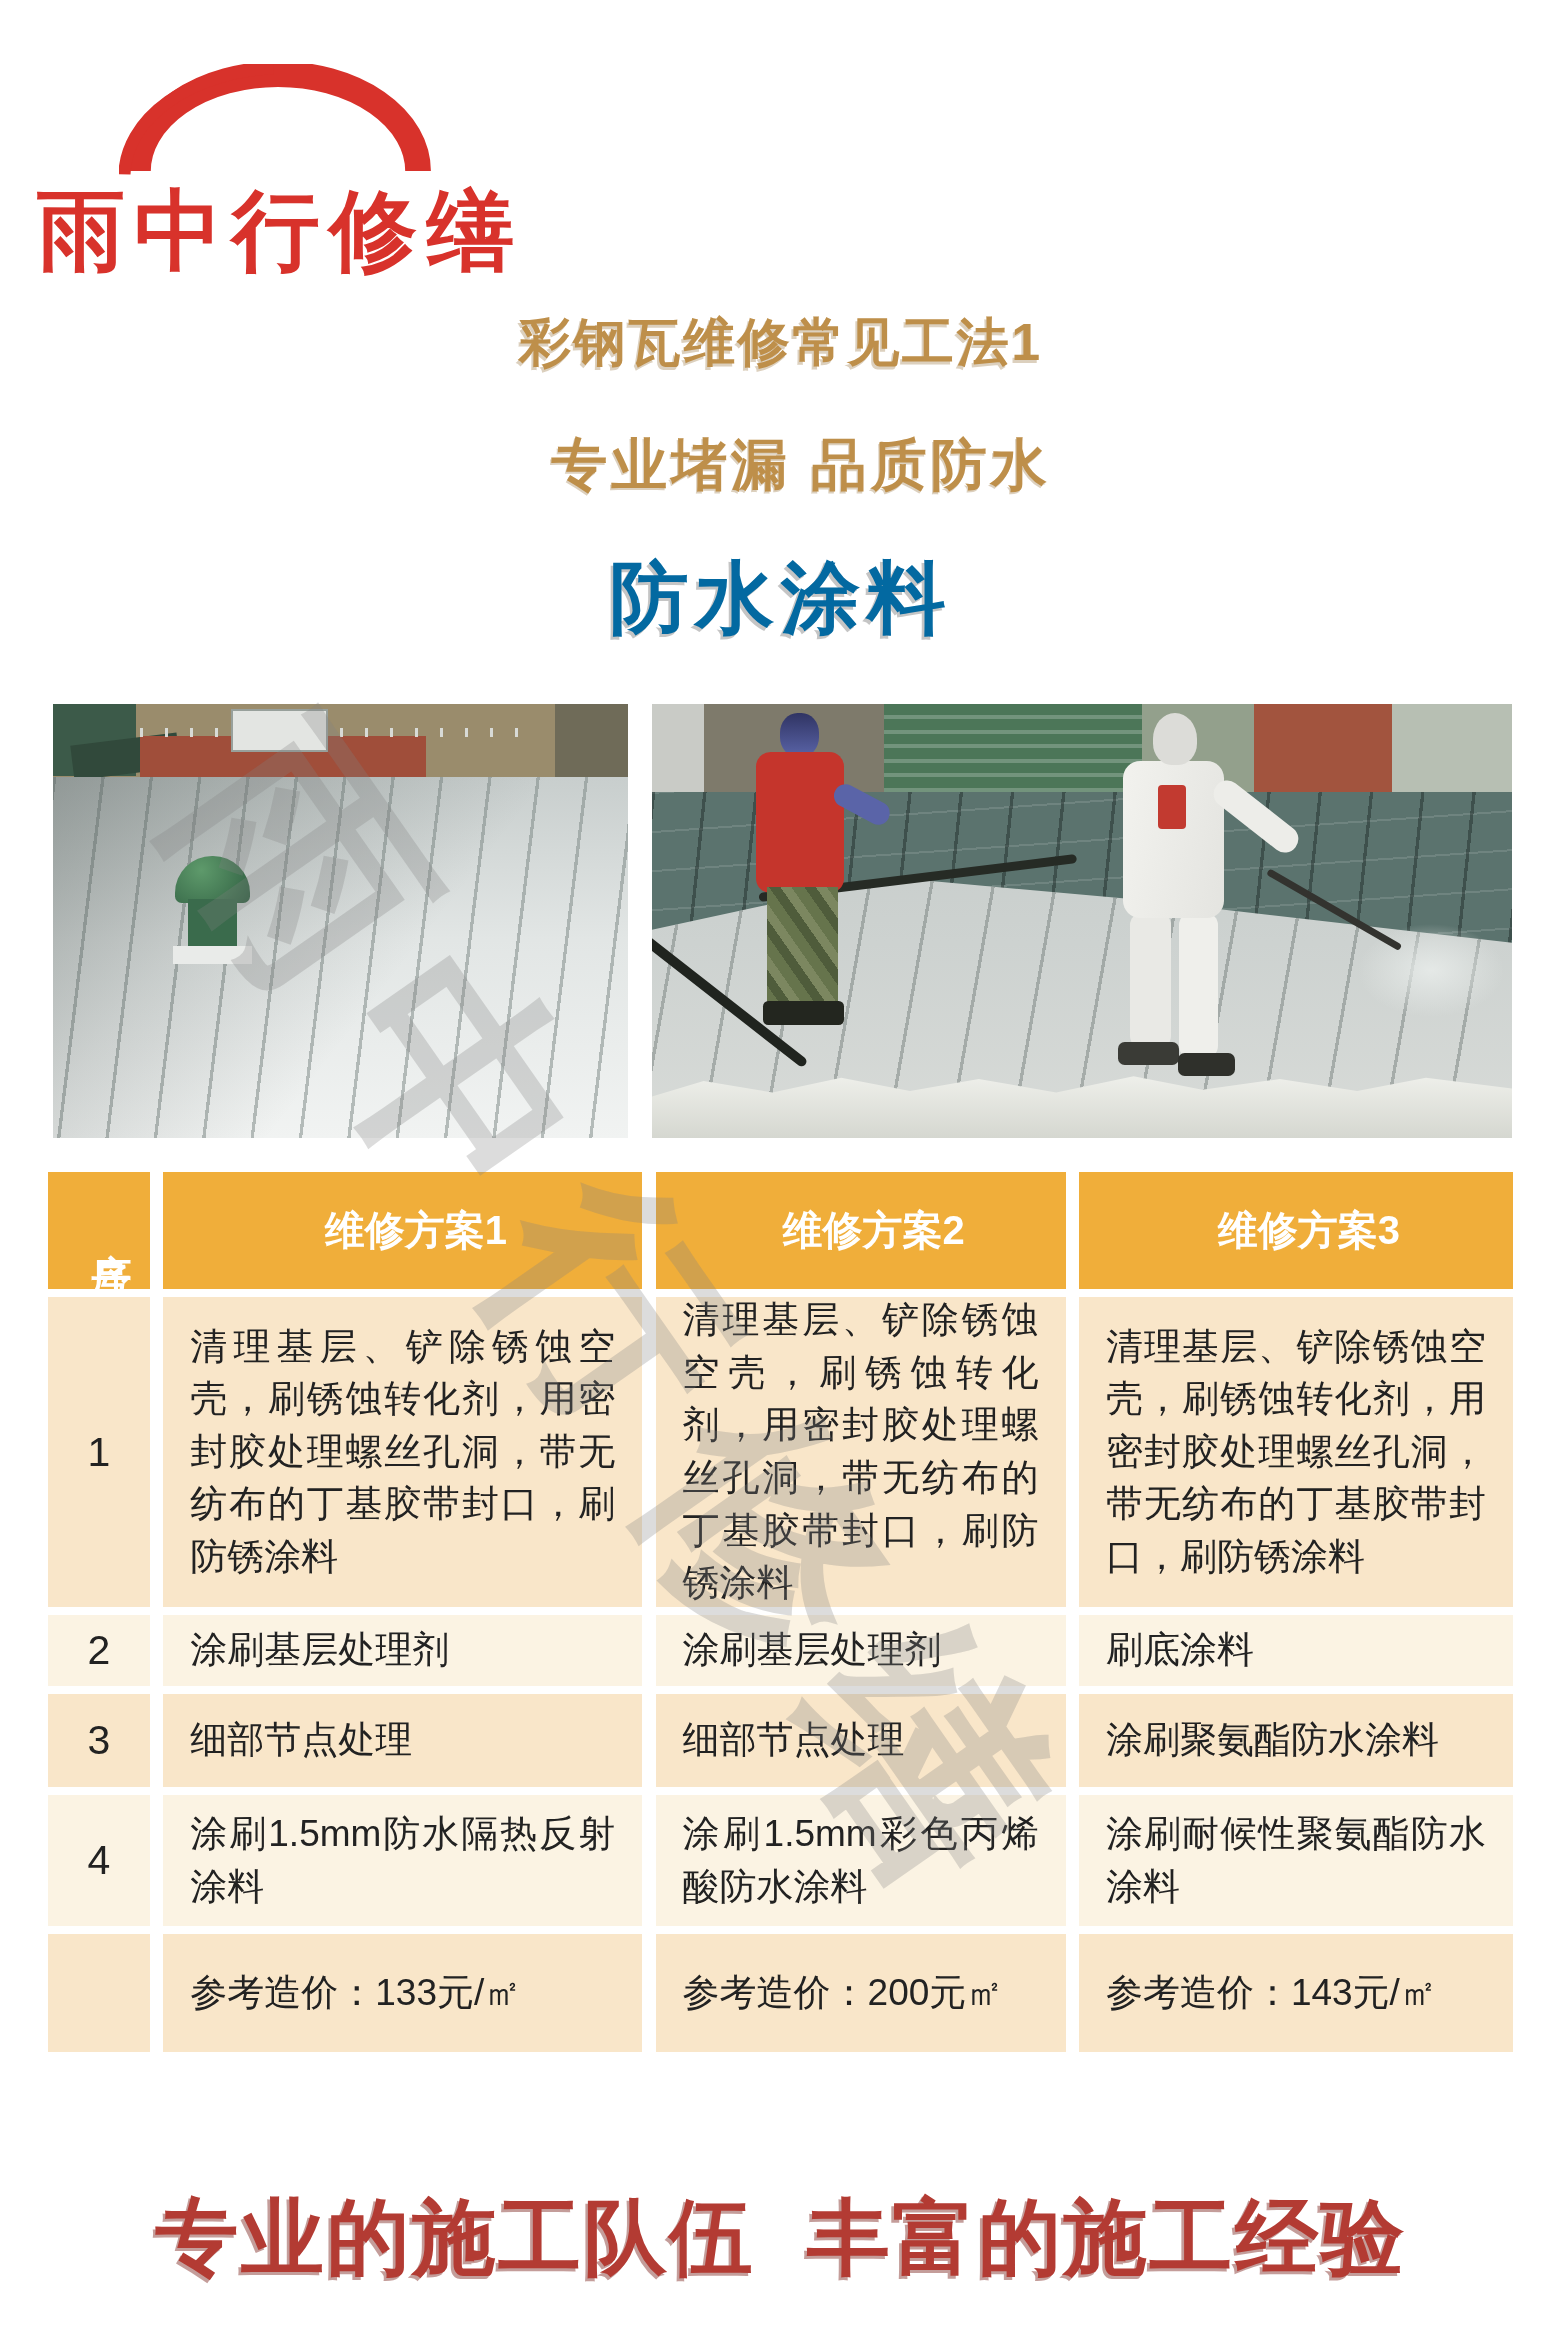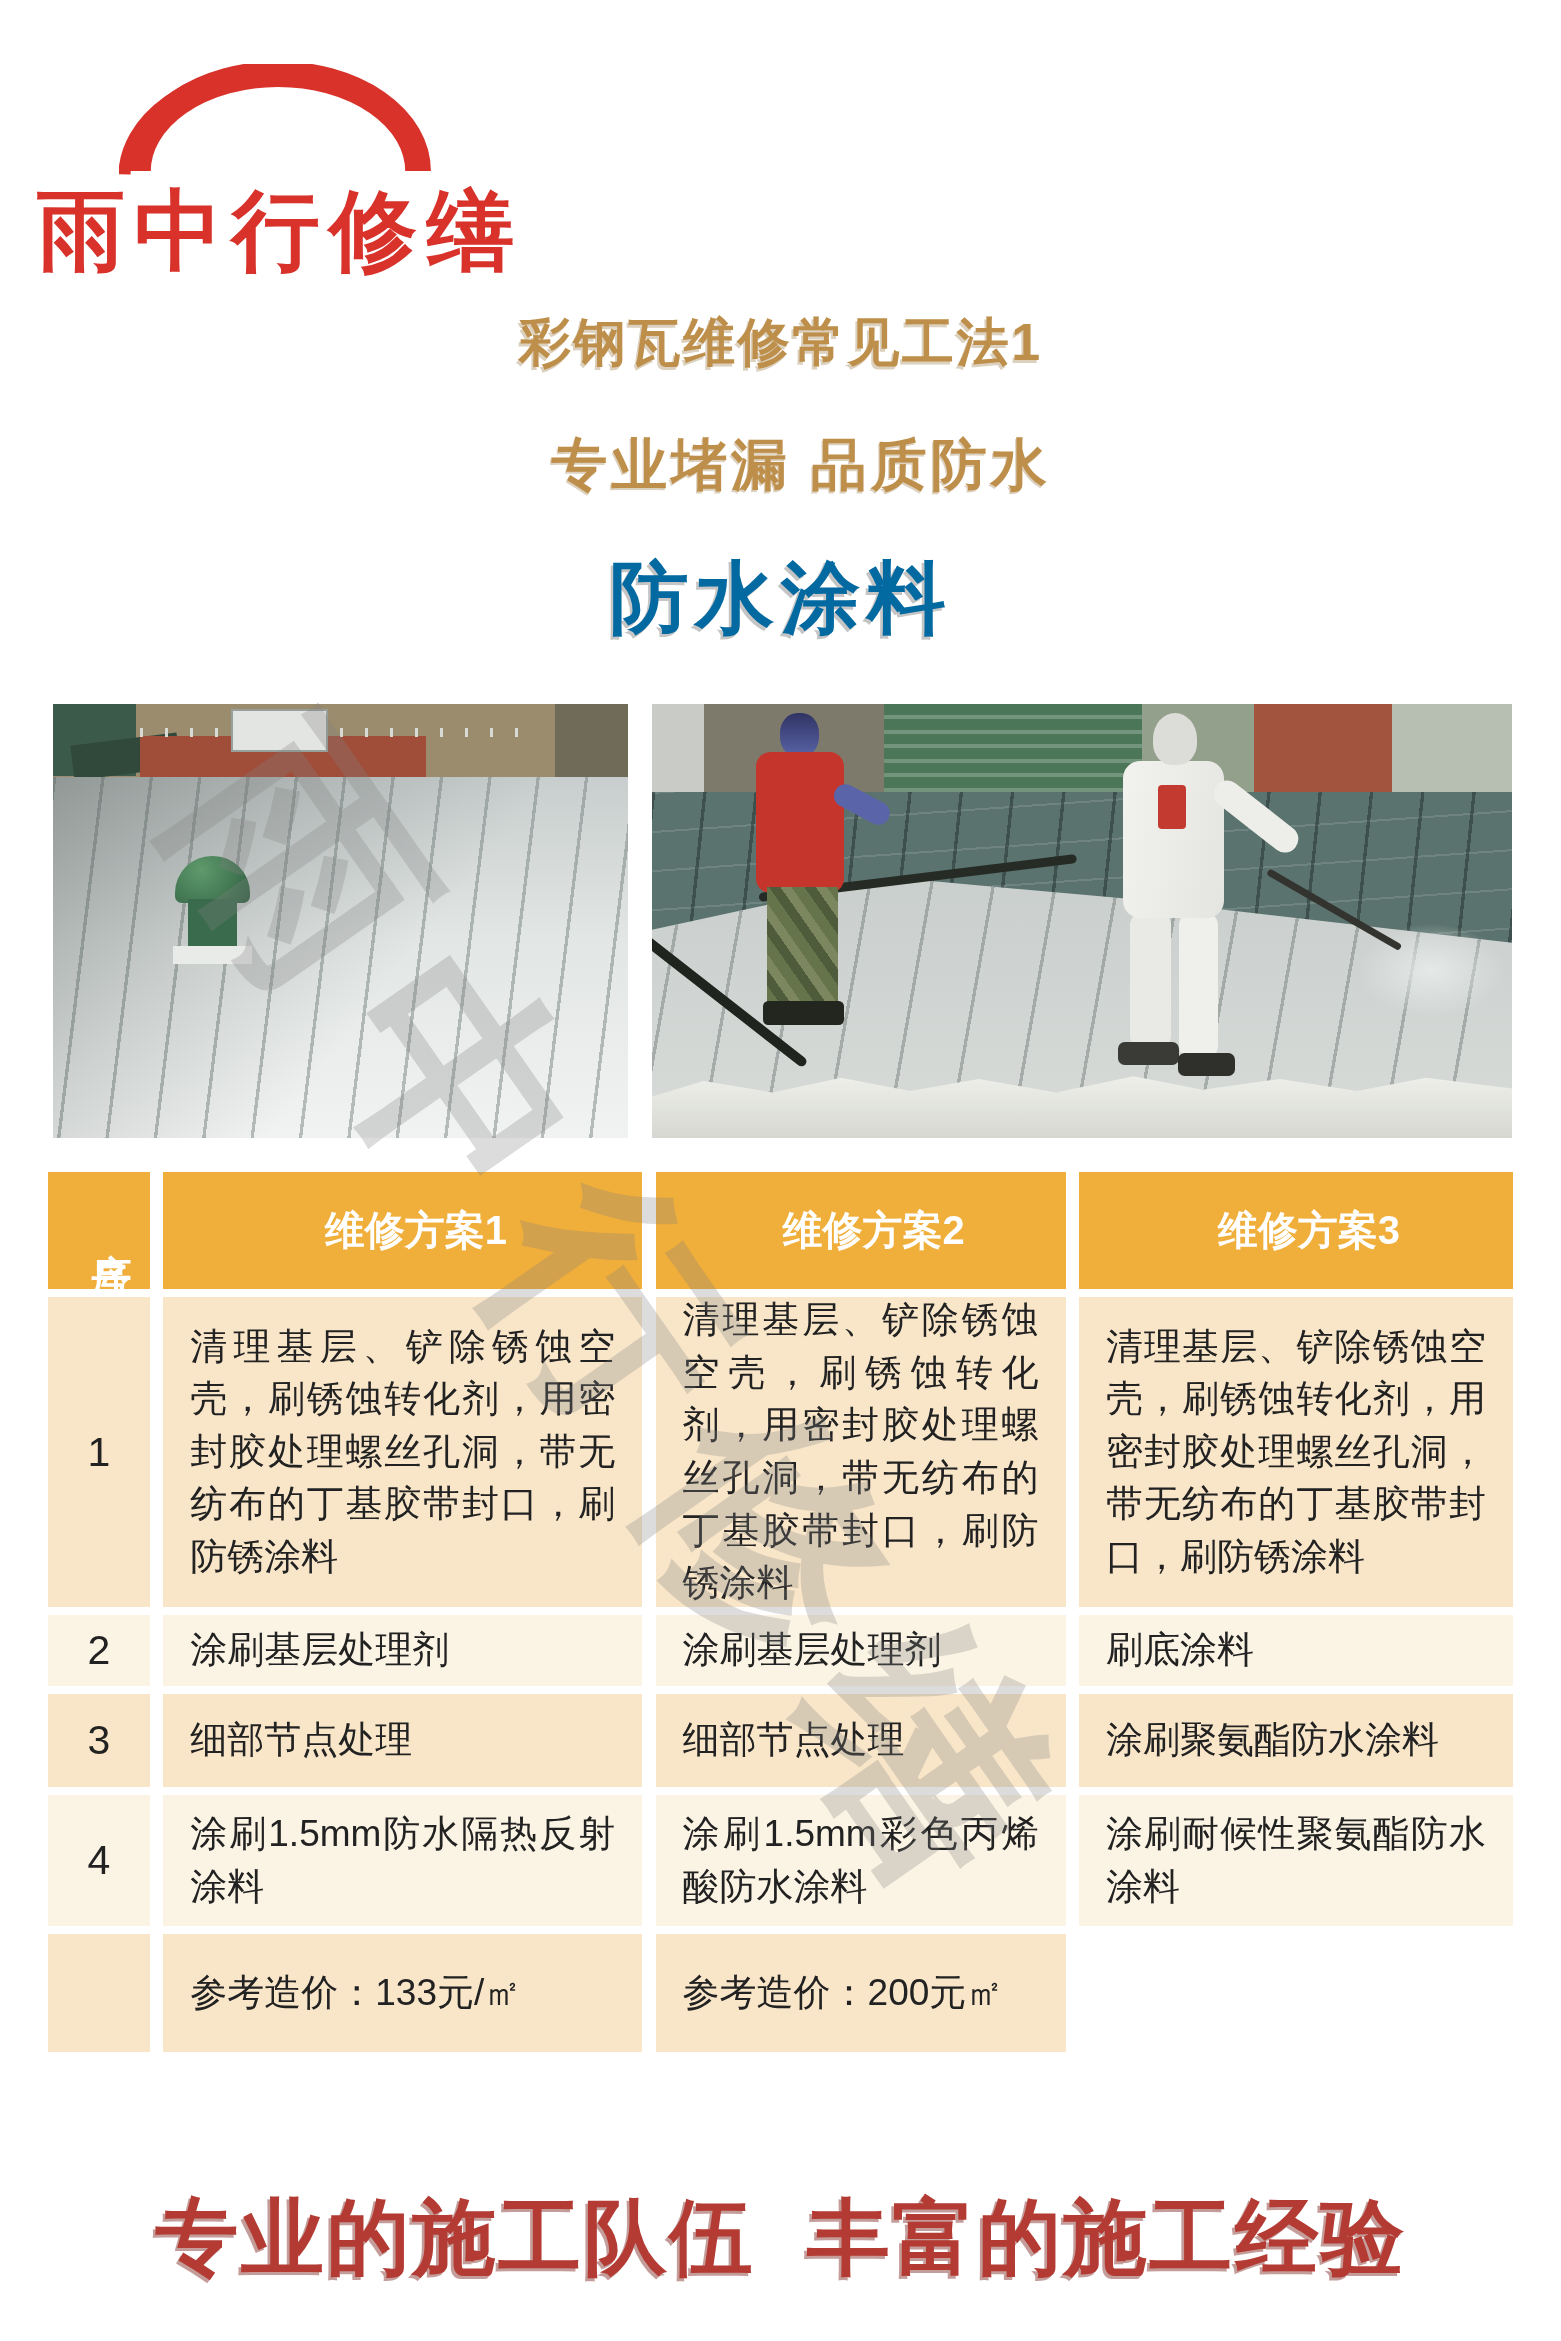--- a/index.html
+++ b/index.html
@@ -230,18 +230,19 @@
     <div class="td r-dark">涂刷聚氨酯防水涂料</div>
 
     <div class="td td-no r-light">4</div>
     <div class="td r-light">涂刷1.5mm防水隔热反射涂料</div>
     <div class="td r-light">涂刷1.5mm彩色丙烯酸防水涂料</div>
     <div class="td r-light">涂刷耐候性聚氨酯防水涂料</div>
 
     <div class="td td-no r-dark"></div>
     <div class="td r-dark">参考造价：133元/㎡</div>
     <div class="td r-dark">参考造价：200元㎡</div>
+    <div class="td r-dark">参考造价：143元/㎡</div>
   </div>
 
   <div class="footer-slogan">专业的施工队伍  丰富的施工经验</div>
 
 </div>
 
 
 </body></html>

